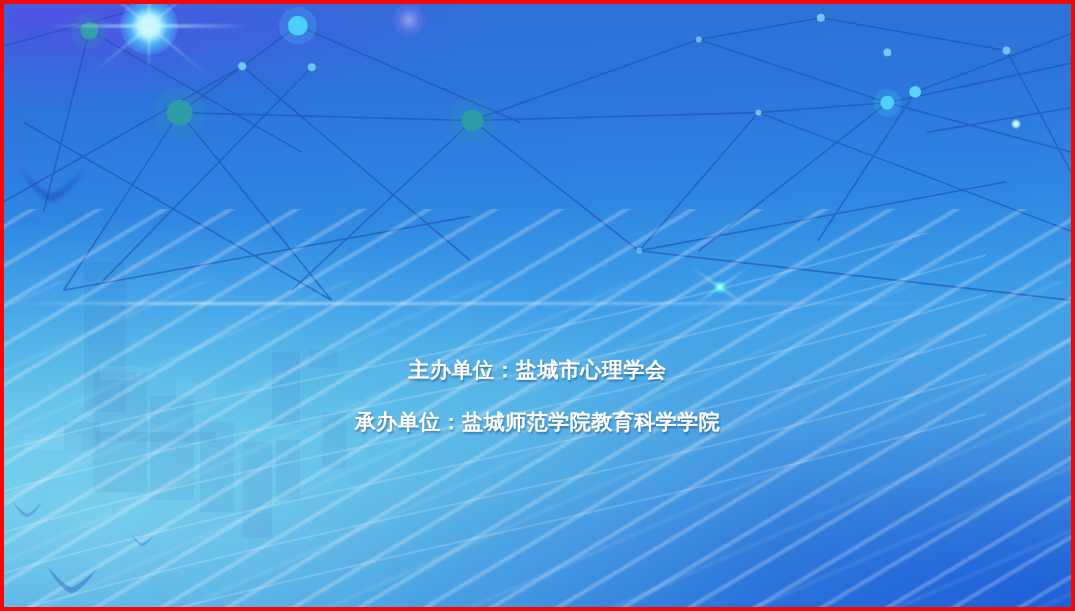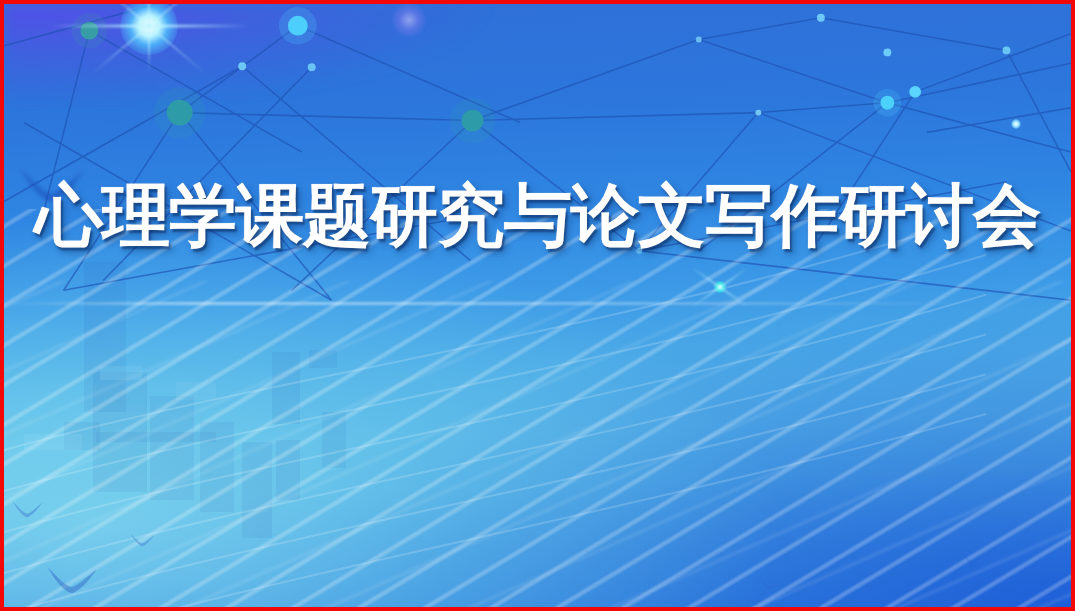--- a/index.html
+++ b/index.html
@@ -326,17 +326,20 @@
     <div class="bird" style="left:756px; top:574px; opacity:.24;">
       <svg width="20" height="13" viewBox="0 0 70 44" aria-hidden="true">
         <path d="M2,4 C14,16 24,28 33,30 C42,28 54,16 66,6 C56,22 42,36 33,38 C24,36 10,20 2,4 Z" fill="#2f5fc4"></path>
       </svg>
     </div>
 
   </div>
 
   <div class="content">
 
-    <h1 class="title">心理学课题研究与论文写作研讨会</h1>
-
+
+    <div class="subtitles">
+      <div class="sub-line">主办单位：盐城市心理学会</div>
+      <div class="sub-line">承办单位：盐城师范学院教育科学学院</div>
+    </div>
 
   </div>
 </div>
 
 </body></html>

